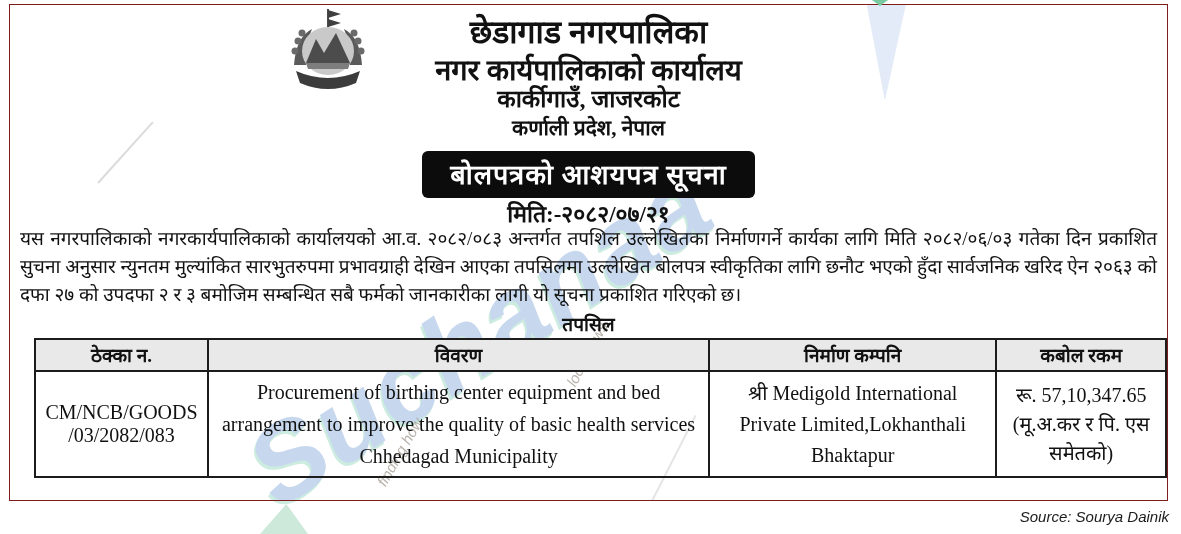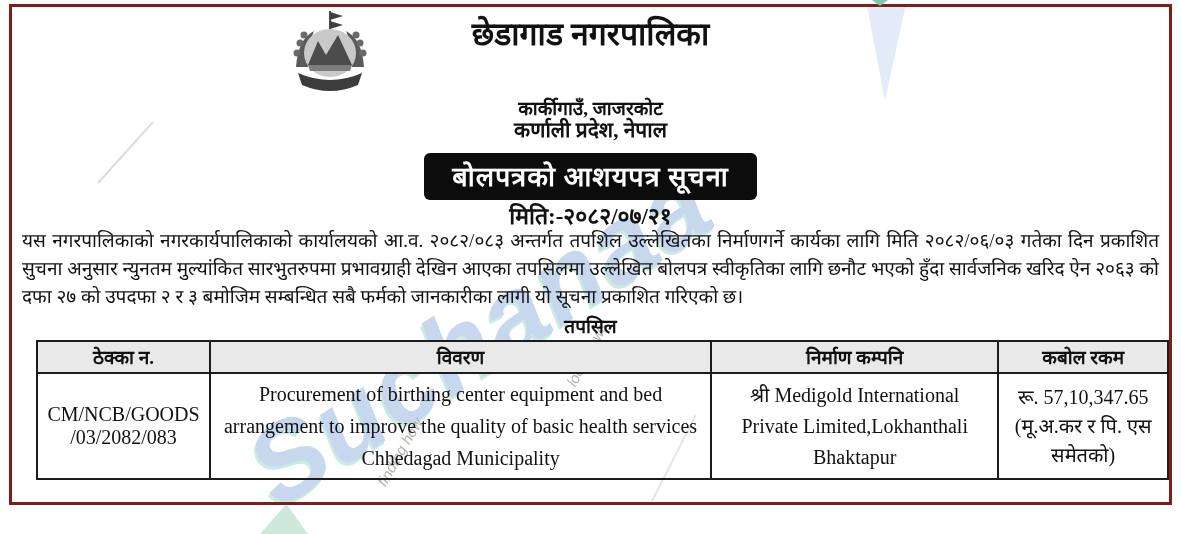--- a/index.html
+++ b/index.html
@@ -41,26 +41,26 @@
     position:absolute; left:98px; top:182px; width:82px; height:2px; z-index:0;
     background:rgba(110,110,110,0.25); transform:rotate(-48deg); transform-origin:left center;
   }
   .crease-2{
     position:absolute; left:652px; top:500px; width:96px; height:2px; z-index:0;
     background:rgba(110,110,110,0.18); transform:rotate(-63deg); transform-origin:left center;
   }
   
   .frame{
     position:absolute; left:9px; top:4px; width:1157px; height:495px;
-    border:3px solid #7f1d1d; z-index:1;
+    border:1px solid #7f1d1d; z-index:1;
   }
   .t1,.t2,.t3,.t4,.date-line,.tapasil{position:absolute; width:100%; text-align:center; font-weight:bold;}
   .t1{top:4px;  font-size:32px;}
   .t2{top:44px; font-size:29px;}
-  .t3{top:88px; font-size:19px;}
+  .t3{top:76px; font-size:24px;}
   .t4{top:108px;font-size:21px;}
   .logo{position:absolute; left:272px; top:2px; width:92px; height:88px;}
   .banner-wrap{position:absolute; top:146px; width:100%; text-align:center;}
   .banner{
     display:inline-block; background:#0c0c0c; color:#ffffff;
     font-size:27px; font-weight:bold; padding:4px 28px 6px 28px; letter-spacing:1px;border-radius:6px;
   }
   .date-line{top:192px; font-size:23px;}
   .body-text{
     position:absolute; left:10px; right:10px; top:220px;
@@ -125,20 +125,21 @@
         <circle cx="72" cy="26" r="3.5" fill="#6a6a6a"></circle>
       <circle cx="13" cy="44" r="3.5" fill="#6a6a6a"></circle>
         <circle cx="79" cy="44" r="3.5" fill="#6a6a6a"></circle>
       <ellipse cx="46" cy="44" rx="26" ry="24" fill="#c9c9c9"></ellipse>
       <path d="M24 56 L34 32 L42 46 L54 26 L68 56 Z" fill="#4c4c4c"></path>
       <path d="M24 56 L68 56 L66 62 L26 62 Z" fill="#7d7d7d"></path>
       <path d="M14 64 Q46 78 78 64 L74 76 Q46 88 18 76 Z" fill="#3c3c3c"></path>
     </svg>
 
     <div class="t1">छेडागाड नगरपालिका</div>
+    <div class="t2">नगर कार्यपालिकाको कार्यालय</div>
     <div class="t3">कार्कीगाउँ, जाजरकोट</div>
     <div class="t4">कर्णाली प्रदेश, नेपाल</div>
 
     <div class="banner-wrap">
       <span class="banner">बोलपत्रको आशयपत्र सूचना</span>
     </div>
 
     <div class="date-line">मिति:-२०८२/०७/२१</div>
 
     <p class="body-text">यस नगरपालिकाको नगरकार्यपालिकाको कार्यालयको आ.व. २०८२/०८३ अन्तर्गत तपशिल उल्लेखितका निर्माणगर्ने कार्यका लागि मिति २०८२/०६/०३ गतेका दिन प्रकाशित सुचना अनुसार न्युनतम मुल्यांकित सारभुतरुपमा प्रभावग्राही देखिन आएका तपसिलमा उल्लेखित बोलपत्र स्वीकृतिका लागि छनौट भएको हुँदा सार्वजनिक खरिद ऐन २०६३ को दफा २७ को उपदफा २ र ३ बमोजिम सम्बन्धित सबै फर्मको जानकारीका लागी यो सूचना प्रकाशित गरिएको छ।</p>
@@ -168,13 +169,14 @@
           <td class="amount">
             <div>रू. 57,10,347.65</div>
             <div>(मू.अ.कर र पि. एस समेतको)</div>
           </td>
         </tr>
       </tbody>
     </table>
 
   </div>
 
+  <div class="source">Source: Sourya Dainik</div>
 </div>
 
 </body></html>

